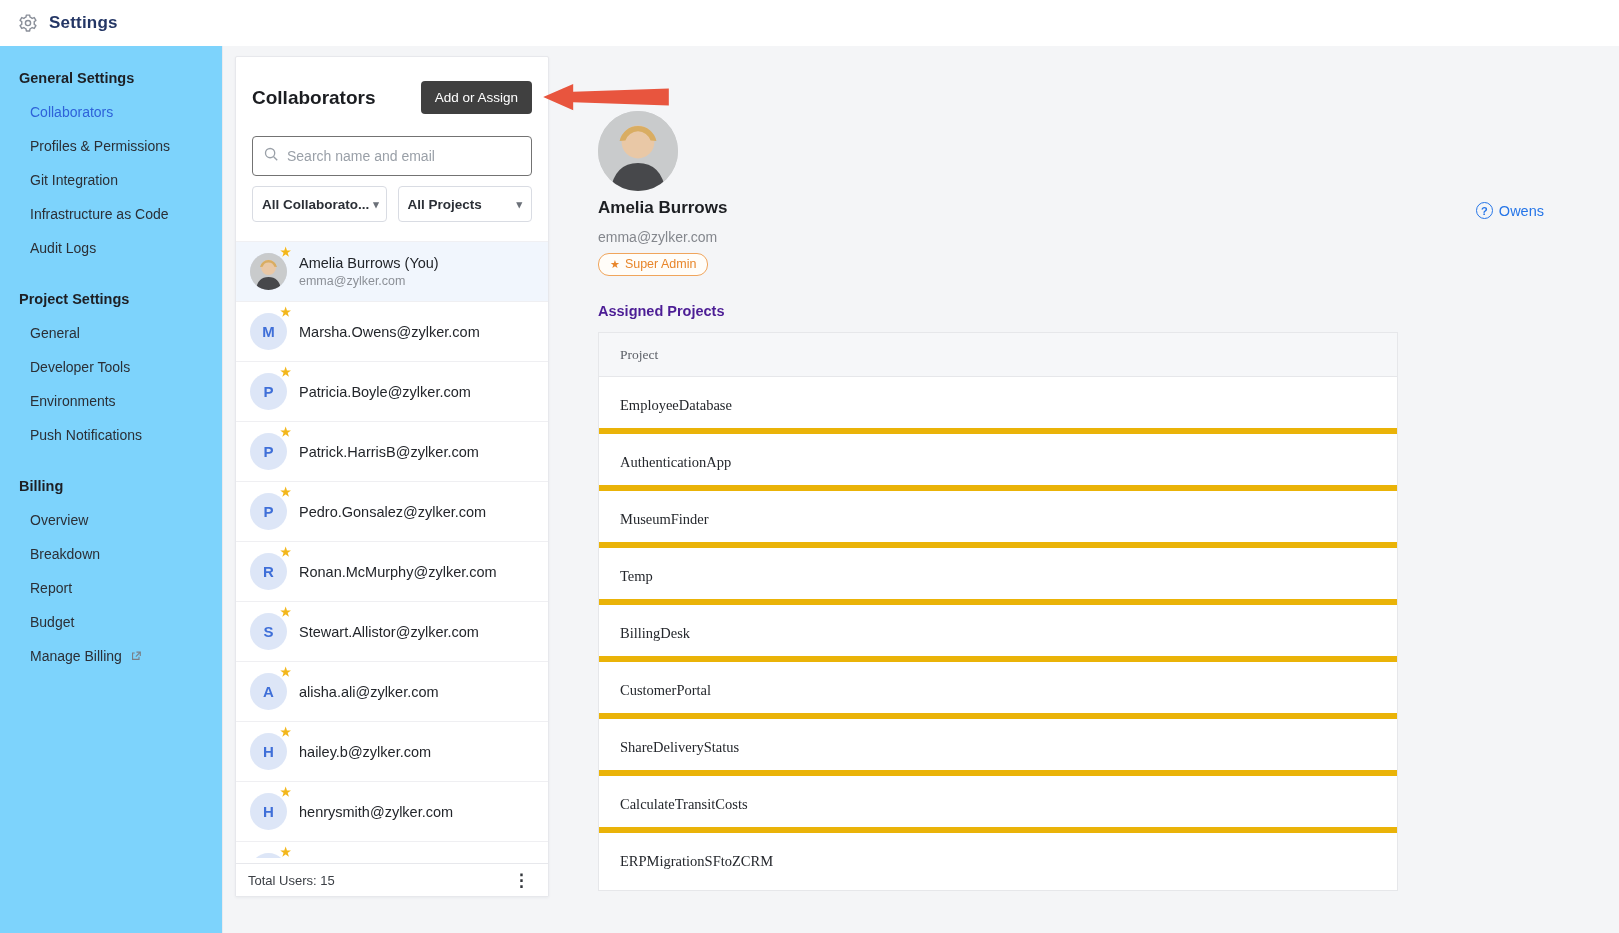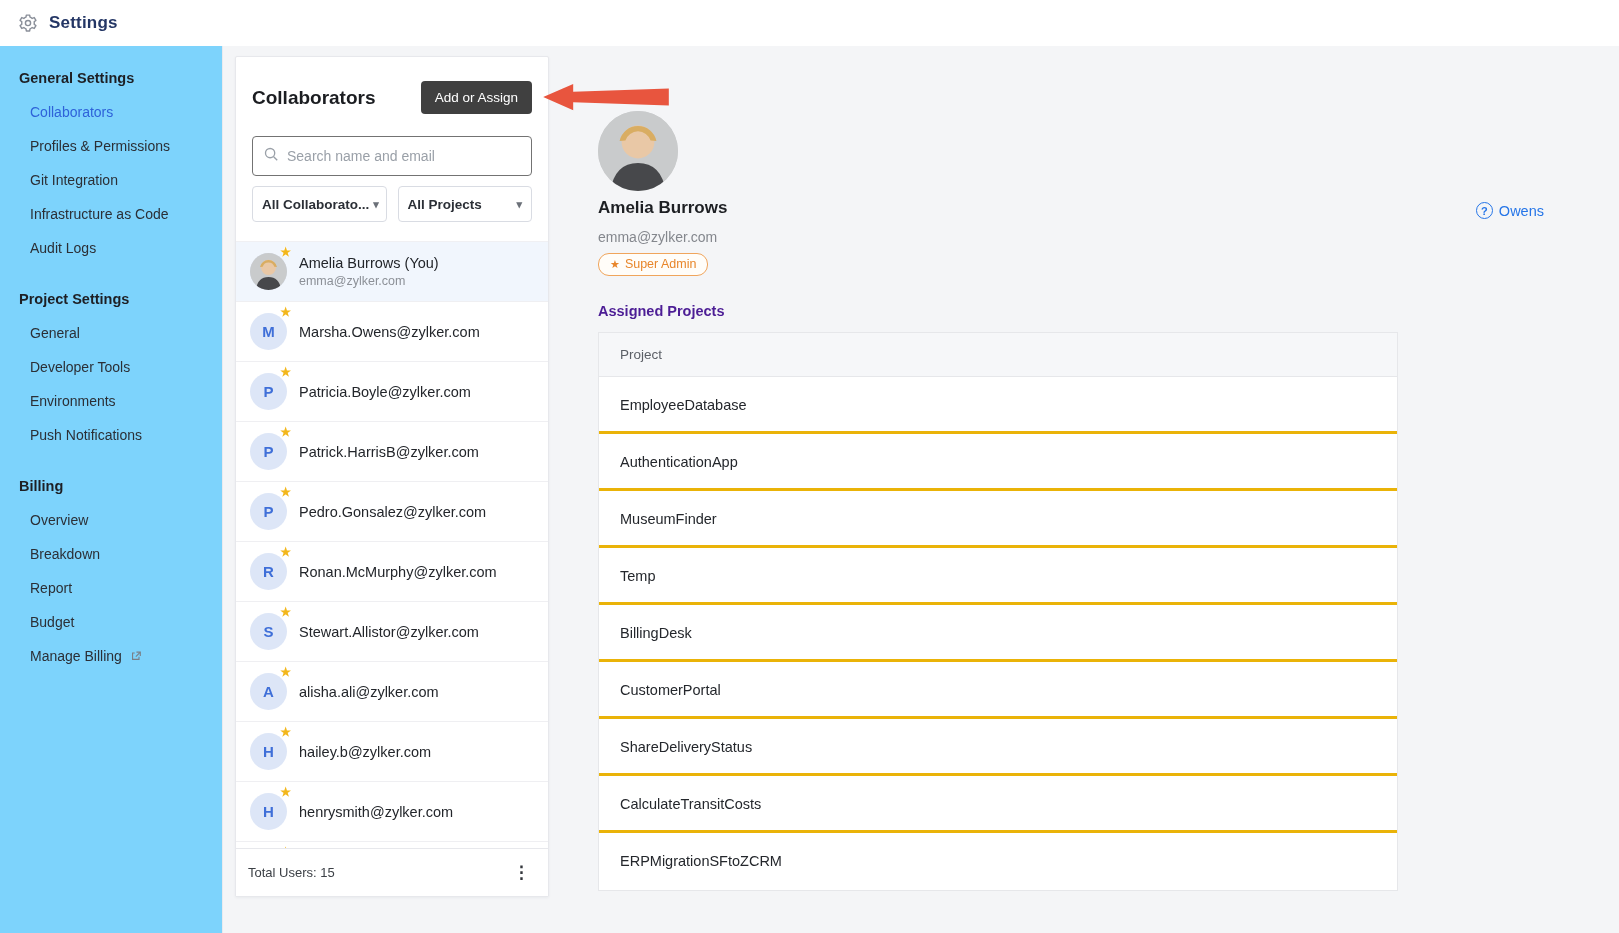--- a/index.html
+++ b/index.html
@@ -37,39 +37,39 @@
   .select .caret { color:#6b7078; font-size:11px; margin-left:4px; }
 
   .list { position:absolute; top:184px; left:0; right:0; bottom:38px; overflow:hidden; border-top:1px solid #f0f0f3; }
   .row { height:60px; display:flex; align-items:center; padding:0 14px; border-bottom:1px solid #efeff2; cursor:pointer; background:#fff; }
   .row.selected { background:#f1f6fd; }
   .avatar { position:relative; flex:0 0 37px; width:37px; height:37px; border-radius:50%; background:#dde6f7; color:#3f6fd8; font-weight:700; font-size:15px; display:flex; align-items:center; justify-content:center; margin-right:12px; }
   .avatar .ph { position:absolute; inset:0; border-radius:50%; overflow:hidden; display:block; }
   .star { position:absolute; top:-8px; right:-4px; color:#f3b71c; font-size:12px; text-shadow:0 0 2px #fff, 0 0 2px #fff; z-index:2; }
   .meta .nm { font-size:14.5px; color:#23262b; }
   .meta .em { font-size:12.5px; color:#8c9097; margin-top:3px; }
-  .card-foot { position:absolute; left:0; right:0; bottom:0; height:48px; border-top:1px solid #e7e8ec; display:flex; align-items:center; justify-content:space-between; padding:0 14px 0 12px; background:#fff; font-size:13px; color:#3c4046; z-index:3; }
+  .card-foot { position:absolute; left:0; right:0; bottom:0; height:33px; border-top:1px solid #e7e8ec; display:flex; align-items:center; justify-content:space-between; padding:0 14px 0 12px; background:#fff; font-size:13px; color:#3c4046; z-index:3; }
   .dots { font-size:17px; font-weight:700; color:#33363b; cursor:pointer; padding:0 4px; }
 
   
   .arrow { position:absolute; left:316px; top:36px; width:134px; height:30px; pointer-events:none; z-index:7; }
 
   
   .detail { position:absolute; inset:0; }
   .big-avatar { position:absolute; left:375px; top:65px; width:80px; height:80px; border-radius:50%; overflow:hidden; background:#c9cbcc; }
   .p-name { position:absolute; left:375px; top:152px; font-size:17px; font-weight:700; color:#1d1f23; }
   .p-email { position:absolute; left:375px; top:183px; font-size:14px; color:#84878d; }
   .badge { position:absolute; left:375px; top:207px; display:inline-flex; align-items:center; gap:5px; border:1px solid #f0a55c; color:#e8862b; border-radius:11px; padding:3px 11px 4px; font-size:12.5px; background:#fffdf9; }
   .badge .b-star { font-size:11px; }
   .help { position:absolute; right:75px; top:156px; display:inline-flex; align-items:center; gap:6px; color:#2575e8; font-size:14.5px; text-decoration:none; cursor:pointer; }
   .help .q { width:17px; height:17px; border:1.4px solid #2575e8; border-radius:50%; display:inline-flex; align-items:center; justify-content:center; font-size:11px; font-weight:700; }
   .ap-title { position:absolute; left:375px; top:257px; font-size:14.5px; font-weight:700; color:#4c1d95; }
-  .table { position:absolute; left:375px; top:286px; width:800px; border:1px solid #e6e7ea; background:#c2410c; }
+  .table { position:absolute; left:375px; top:286px; width:800px; border:1px solid #e6e7ea; background:#c2410c;font-family:Liberation Serif, serif; }
   .t-head { height:44px; line-height:44px; padding-left:21px; background:#f6f7f9; color:#5b5f66; font-size:13.5px; border-bottom:1px solid #e6e7ea; }
-  .t-row { height:57px; line-height:57px; padding-left:21px; border-bottom:3px solid #eab308; background:#fff; font-size:14.5px; color:#24272c; }
+  .t-row { height:57px; line-height:57px; padding-left:21px; border-bottom:6px solid #eab308; background:#fff; font-size:14.5px; color:#24272c; }
   .t-row:last-child { border-bottom:none; }
 </style>
 </head>
 <body>
 
 <div class="app">
 
   <header class="topbar">
     <span class="gear">
       <svg viewBox="0 0 24 24" width="20" height="20" fill="none" stroke="#8a8f99" stroke-width="1.7" stroke-linejoin="round">

